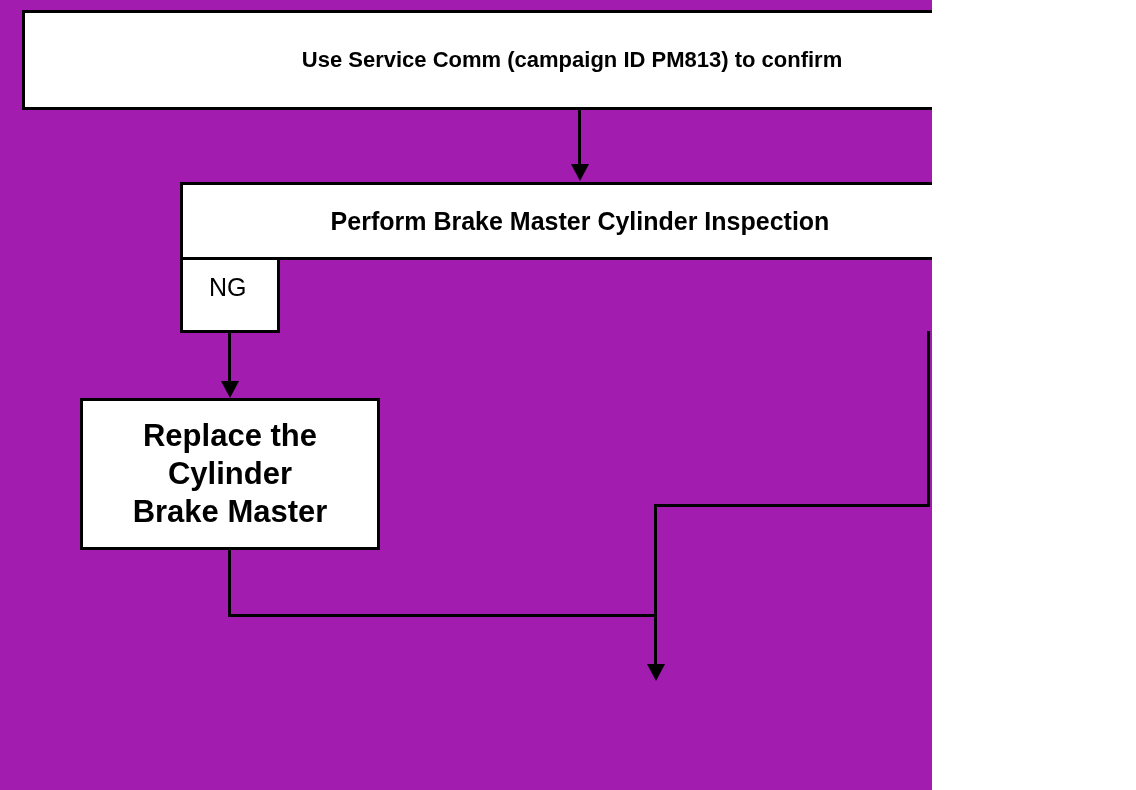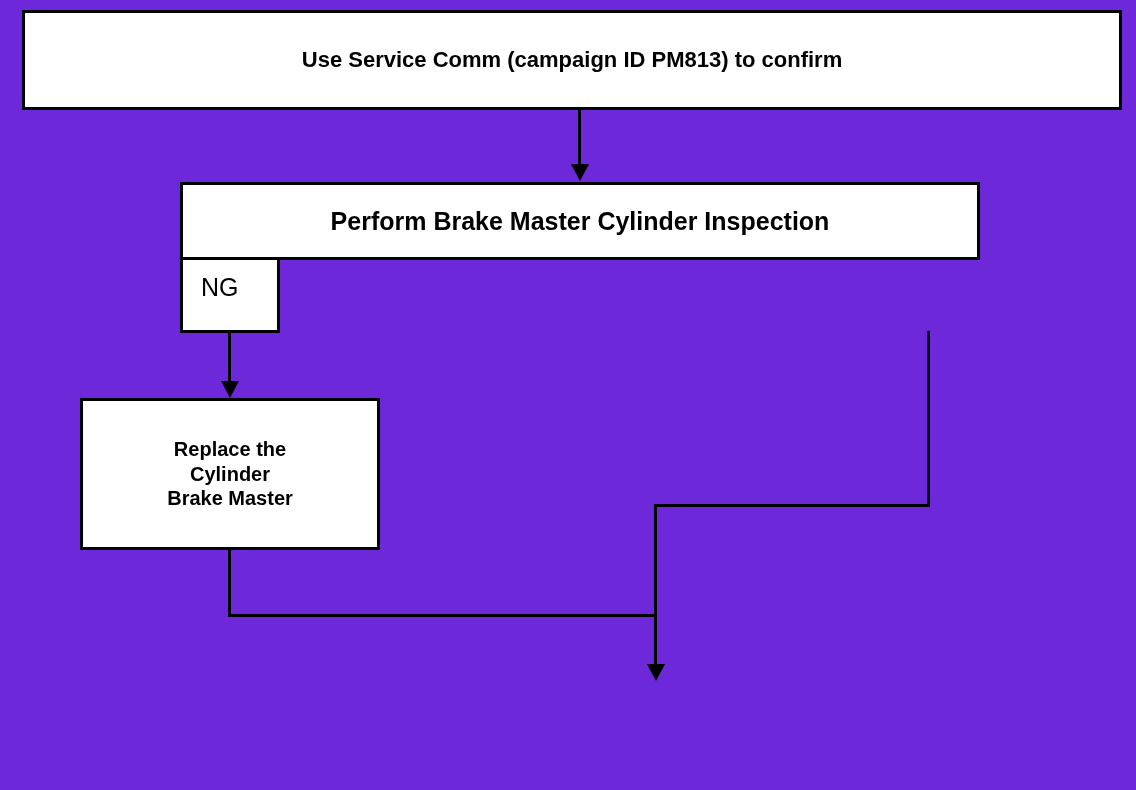--- a/index.html
+++ b/index.html
@@ -3,23 +3,23 @@
 <meta charset="utf-8">
 <title>Brake Master Cylinder Campaign Flowchart</title>
 <style>
   html, body {
     margin: 0;
     padding: 0;
     background: #ffffff;
   }
   #canvas {
     position: relative;
-    width: 1136px;
+    width: 932px;
     height: 790px;
-    background: #6d28d9;
+    background: #a21caf;
     font-family: "Liberation Sans", sans-serif;
     overflow: hidden;
   }
 
   
   .node {
     position: absolute;
     box-sizing: border-box;
     background: #ffffff;
     border: 3px solid #000000;
@@ -65,21 +65,21 @@
   .branch-box {
     position: absolute;
     box-sizing: border-box;
     background: #ffffff;
     border: 3px solid #000000;
     color: #000000;
     font-size: 25px;
     display: flex;
     align-items: center;
     justify-content: flex-start;
-    padding-left: 18px;
+    padding-left: 26px;
     z-index: 3;
   }
   #node-ng {
     left: 180px;
     top: 257px;
     width: 100px;
     height: 76px;
   }
   #node-ok {
     left: 880px;
@@ -91,21 +91,21 @@
     display: block;
     transform: translateY(-8px);
   }
 
   
   #node-replace {
     left: 80px;
     top: 398px;
     width: 300px;
     height: 152px;
-    font-size: 20px;
+    font-size: 31px;
   }
   #node-replace .lines { display: block; }
   #node-replace .line { display: block; white-space: nowrap; }
 
   
   #node-end {
     left: 530px;
     top: 682px;
     width: 250px;
     height: 98px;

